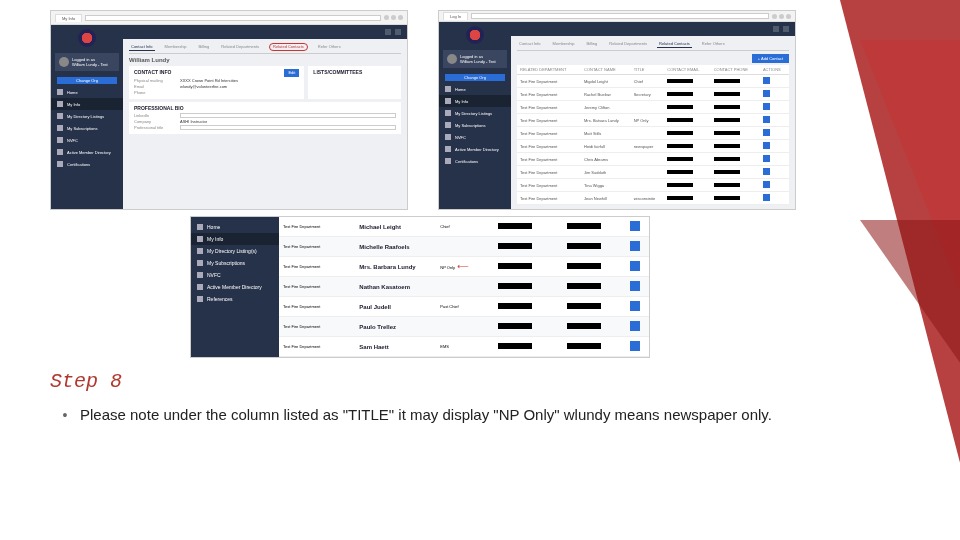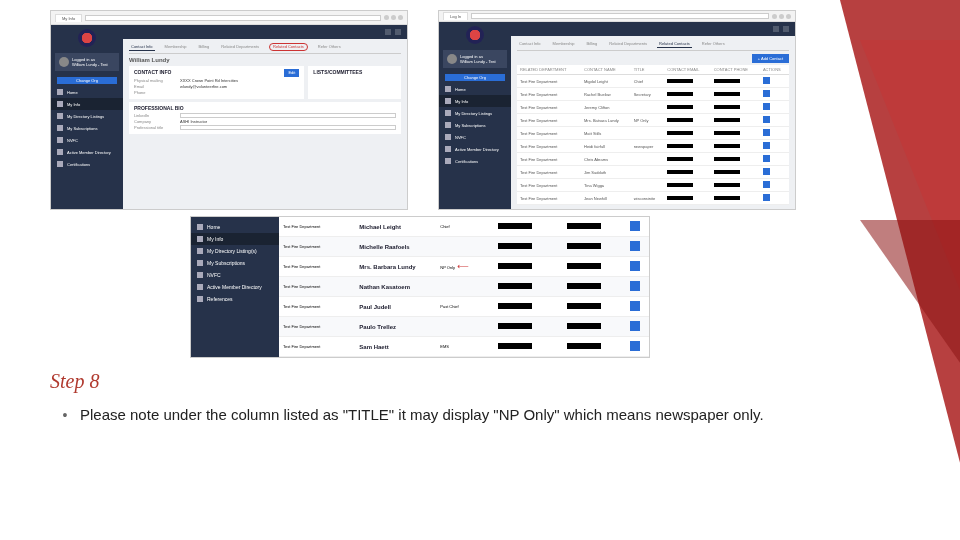--- a/index.html
+++ b/index.html
@@ -59,21 +59,21 @@
   .shot3 .sidebar{ width:88px; font-size:5px;}
   .shot3 .main{ padding:0;}
   .shot3 .tbl td{ padding:4px;}
   .shot3 .tbl tr:nth-child(even){ background:#f8f9fb;}
   .shot3 .redact{ width:34px; height:6px;}
   .shot3 .chk{ width:10px;height:10px;}
   .shot3 .name{ font-weight:bold; color:#223; font-size:6px;}
   .arrow-red{ color:#c33; font-size:8px; padding-right:4px;}
 
   
-  .step-title { font-style: italic; font-family: Liberation Serif, serif; font-size: 20px; color:#b0392e; margin: 4px 0 12px; }
+  .step-title { font-style: italic; font-family: Liberation Mono, monospace; font-size: 20px; color:#b0392e; margin: 4px 0 12px; }
   .step-text { font-size: 15px; line-height:1.35; color:#222; margin-bottom:12px; max-width:800px;}
   .bullet { display:flex; max-width:800px; }
   .bullet .dot{ width:30px; text-align:center; color:#666; font-size:14px; padding-top:2px;}
   .bullet .txt{ flex:1; font-size:15px; line-height:1.35; color:#222;}
 </style>
 </head>
 <body>
 
 <div class="deco">
   <div class="tri1"></div>
@@ -448,16 +448,16 @@
               </tr>
             </tbody>
           </table>
       </div>
     </div>
   </div>
 
   <div class="step-title">Step 8</div>
   <div class="bullet">
     <div class="dot">•</div>
-    <div class="txt">Please note under the column listed as "TITLE" it may display "NP Only" which means newspaper only.</div>
+    <div class="txt">Please note under the column listed as "TITLE" it may display "NP Only" wlundy means newspaper only.</div>
   </div>
 
 </div>
 
 </body></html>

